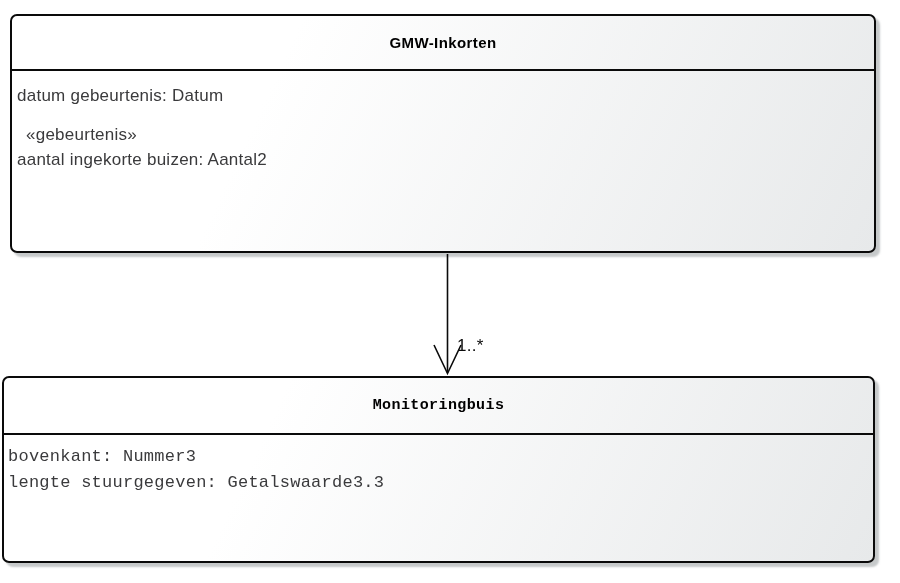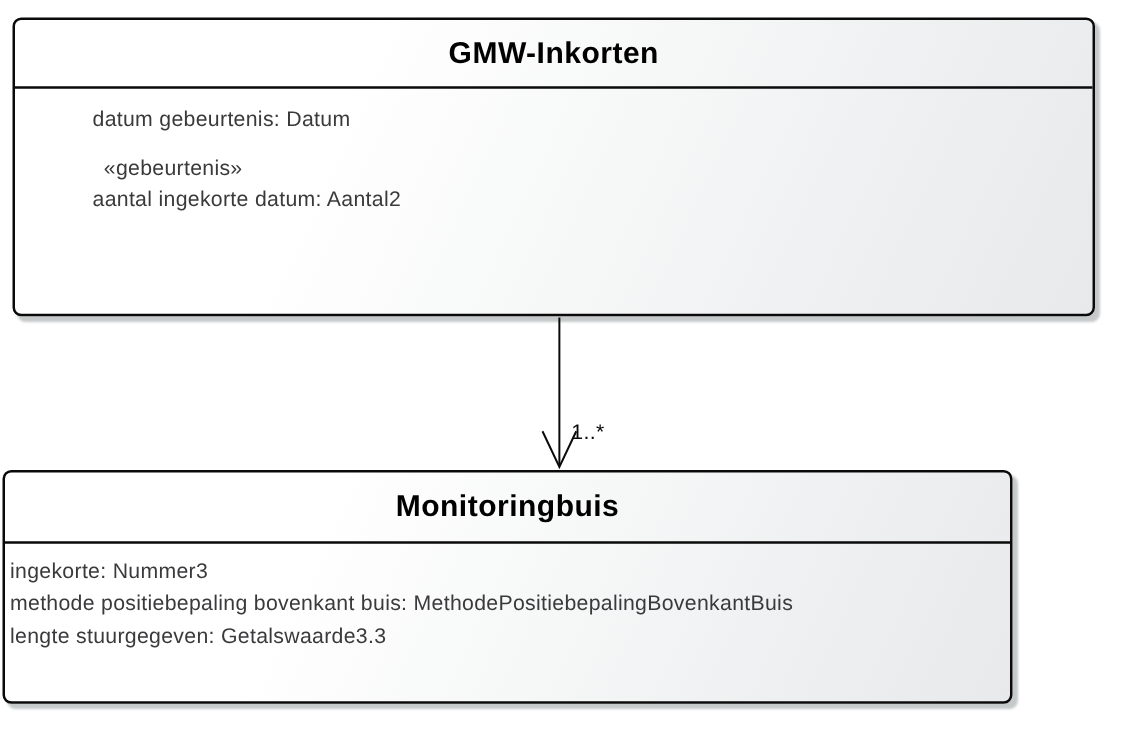--- a/index.html
+++ b/index.html
@@ -7,34 +7,34 @@
     position:relative;width:900px;height:583px;background:#ffffff;overflow:hidden;
     font-family:"Liberation Sans", sans-serif;
   }
   .uml-class{
     position:absolute;box-sizing:border-box;
     border:2px solid #0a0a0a;border-radius:7px;
     background:linear-gradient(115deg,#ffffff 30%,#e7e9ea 100%);
     box-shadow:4px 4px 2px rgba(168,172,174,0.65);
   }
   .box1{left:10px;top:14px;width:866px;height:239px;}
-  .box2{left:2px;top:376px;width:808px;height:187px;}
+  .box2{left:2px;top:376px;width:873px;height:187px;font-family:Liberation Mono, monospace;}
   .uml-header{
     display:flex;align-items:center;justify-content:center;
     border-bottom:2px solid #0a0a0a;
   }
   .box1 .uml-header{height:53px;}
   .box2 .uml-header{height:55px;}
   .uml-title{
-    font-size:24px;font-weight:bold;color:#000000;letter-spacing:0.4px;text-align:center;
+    font-size:15px;font-weight:bold;color:#000000;letter-spacing:0.4px;text-align:center;
   }
   .uml-attrs{
     font-size:17px;color:#3a3a3c;letter-spacing:0.25px;
   }
-  .box1 .uml-attrs{padding:12px 5px 0 19px;line-height:25px;margin-left:43px;}
+  .box1 .uml-attrs{padding:12px 5px 0 5px;line-height:25px;}
   .box2 .uml-attrs{padding:9px 4px 0 4px;line-height:26px;}
   .attr{white-space:nowrap;}
   .stereotype{margin-top:14px;padding-left:9px;}
   .edge-layer{position:absolute;left:0;top:0;pointer-events:none;}
   .mult-label{
     position:absolute;left:457px;top:336px;
     font-size:17px;color:#0a0a0a;letter-spacing:0.3px;
   }
 </style>
 </head>
@@ -42,34 +42,33 @@
 
 <div class="canvas">
 
   <div class="uml-class box1">
     <div class="uml-header">
       <span class="uml-title">GMW-Inkorten</span>
     </div>
     <div class="uml-attrs">
       <div class="attr">datum gebeurtenis: Datum</div>
       <div class="attr stereotype">«gebeurtenis»</div>
-      <div class="attr">aantal ingekorte datum: Aantal2</div>
+      <div class="attr">aantal ingekorte buizen: Aantal2</div>
     </div>
   </div>
 
   <svg class="edge-layer" width="900" height="583" viewBox="0 0 900 583">
     <line x1="447.5" y1="254" x2="447.5" y2="372.5" stroke="#0a0a0a" stroke-width="1.6"></line>
     <polyline points="434,345 447.5,373.5 461,345" fill="none" stroke="#0a0a0a" stroke-width="1.6"></polyline>
   </svg>
   <div class="mult-label">1..*</div>
 
   <div class="uml-class box2">
     <div class="uml-header">
       <span class="uml-title">Monitoringbuis</span>
     </div>
     <div class="uml-attrs">
-      <div class="attr">ingekorte: Nummer3</div>
-      <div class="attr">methode positiebepaling bovenkant buis: MethodePositiebepalingBovenkantBuis</div>
+      <div class="attr">bovenkant: Nummer3</div>
       <div class="attr">lengte stuurgegeven: Getalswaarde3.3</div>
     </div>
   </div>
 
 </div>
 
 </body></html>

